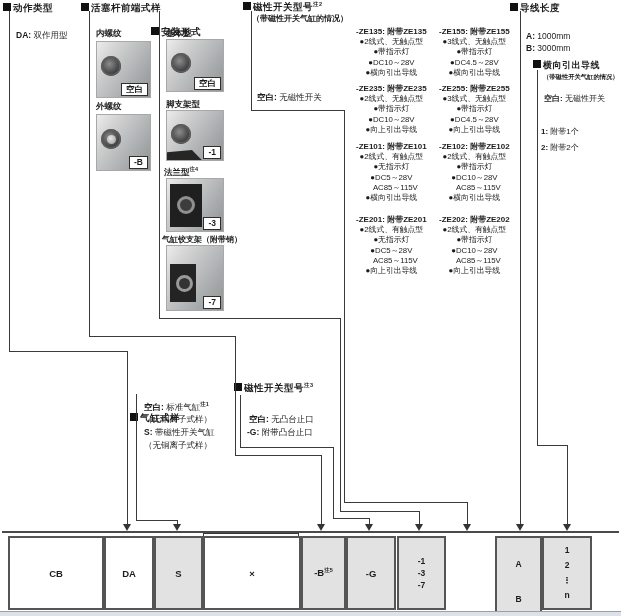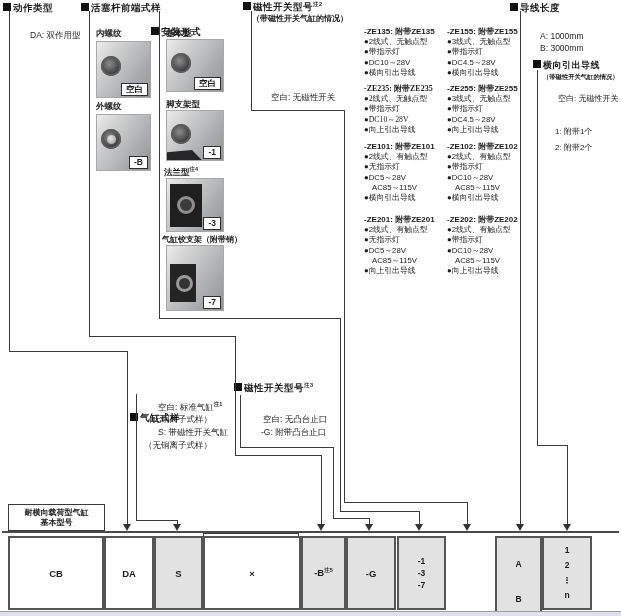--- a/index.html
+++ b/index.html
@@ -4,21 +4,21 @@
 <style>
   html,body{margin:0;padding:0;background:#fff;}
   .page{position:relative;width:621px;height:616px;background:#fff;overflow:hidden;
         font-family:"Liberation Sans","DejaVu Sans",sans-serif;color:#1c1c1c;}
   
   .sec{position:absolute;display:flex;align-items:flex-start;white-space:nowrap;}
   .sq{width:8px;height:8px;background:#111;margin:1px 2px 0 0;flex:0 0 auto;}
   .sec-title{font-size:9.5px;font-weight:bold;letter-spacing:.5px;}
   sup{font-size:5.5px;font-weight:bold;vertical-align:super;}
   .txt{position:absolute;white-space:nowrap;font-size:8.5px;}
-  .txt b{font-weight:normal;margin-left:14px;}
+  .txt b{font-weight:bold;}
   .small{font-size:8px;}
   .tiny{font-size:6.3px;}
   
   .vl,.hl{position:absolute;background:#3a3a3a;}
   .vl{width:1px;}
   .hl{height:1px;}
   .arrow{position:absolute;width:0;height:0;border-left:4.5px solid transparent;
          border-right:4.5px solid transparent;border-top:7px solid #333;}
   
   .photo{position:absolute;border:1px solid #a8a8a8;
@@ -34,21 +34,21 @@
   .plate .ring{position:absolute;left:50%;top:50%;transform:translate(-50%,-50%);
        width:12px;height:12px;border-radius:50%;border:3px solid #8f8f8f;background:#3c3c3c;}
   .clevis{position:absolute;left:3px;top:28%;width:46%;height:60%;background:#242424;}
   .clevis .ring{position:absolute;right:3px;top:30%;width:11px;height:11px;border-radius:50%;
        border:3px solid #9a9a9a;background:#333;}
   .pcode{position:absolute;right:2px;bottom:1px;background:#fff;border:1.5px solid #2e2e2e;
        font-size:8.5px;font-weight:bold;line-height:11px;padding:0 4px;white-space:nowrap;}
   .opt-label{position:absolute;white-space:nowrap;font-size:8.5px;font-weight:bold;}
   
   .swcol{position:absolute;width:86px;}
-  .swblock{position:absolute;left:16px;}
+  .swblock{position:absolute;left:8px;text-align:center;}
   .swhead{font-size:8px;font-weight:bold;white-space:nowrap;line-height:11px;}
   .feat{font-size:7.8px;line-height:10.3px;white-space:nowrap;}
   .feat.indent{padding-left:8px;}
   
   .lblbox{position:absolute;background:#fff;border:1.5px solid #3a3a3a;display:flex;
        flex-direction:column;align-items:center;justify-content:center;
        font-size:8px;font-weight:bold;line-height:10px;white-space:nowrap;}
   .thick{position:absolute;background:#4a4a4a;}
   .bbox{position:absolute;top:536px;height:70px;background:#fff;border:2px solid #555;
        display:flex;flex-direction:column;align-items:center;justify-content:center;
@@ -139,21 +139,21 @@
 
   <div class="swblock" style="top: 0px;">
         <div class="swhead"><b>-ZE135:</b> <span>附带ZE135</span></div>
         <div>
           <div class="feat">●2线式、无触点型</div>
           <div class="feat">●带指示灯</div>
           <div class="feat">●DC10～28V</div>
           <div class="feat">●横向引出导线</div>
         </div>
       </div>
-      <div class="swblock" style="top: 57px; font-family: Liberation Serif, serif;">
+      <div class="swblock" style="top: 57px;">
         <div class="swhead"><b>-ZE235:</b> <span>附带ZE235</span></div>
         <div>
           <div class="feat">●2线式、无触点型</div>
           <div class="feat">●带指示灯</div>
           <div class="feat">●DC10～28V</div>
           <div class="feat">●向上引出导线</div>
         </div>
       </div>
       <div class="swblock" style="top: 115px;">
         <div class="swhead"><b>-ZE101:</b> <span>附带ZE101</span></div>
@@ -307,24 +307,20 @@
   <div class="arrow" style="left:365px;top:524px;"></div>
 
   <div class="vl" style="left:520px;top:11px;height:513px;"></div>
   <div class="arrow" style="left:516px;top:524px;"></div>
 
   <div class="vl" style="left:537px;top:70px;height:375px;"></div>
   <div class="hl" style="left:537px;top:445px;width:31px;"></div>
   <div class="vl" style="left:567px;top:445px;height:79px;"></div>
   <div class="arrow" style="left:563px;top:524px;"></div>
 
-  <div class="lblbox" style="left:8px;top:504px;width:95px;height:25px;">
-    <div>耐横向载荷型气缸</div>
-    <div>基本型号</div>
-  </div>
   <div class="lblbox" style="left:203px;top:533px;width:94px;height:17px;">
     <div>气缸缸径×行程</div>
   </div>
   <div class="thick" style="left:2px;top:531px;width:617px;height:2px;"></div>
 
   <div class="bbox" style="left:8px;width:92px;">
       <span>CB</span>
     </div>
   <div class="bbox" style="left:104px;width:46px;">
       <span>DA</span>

